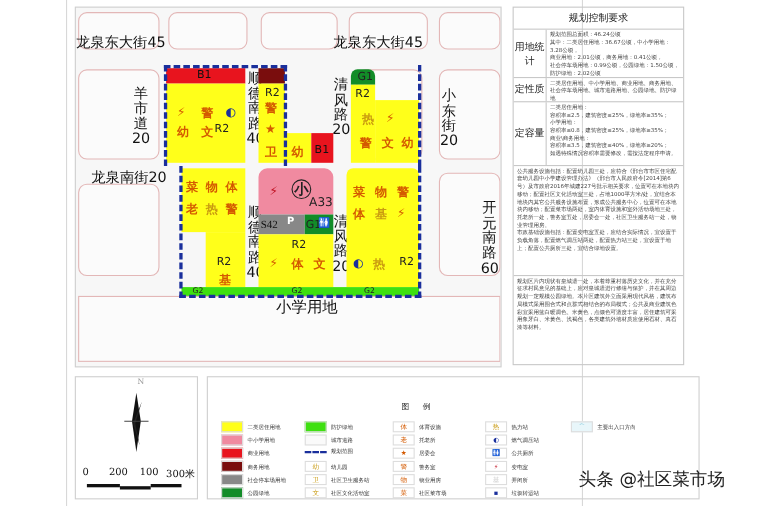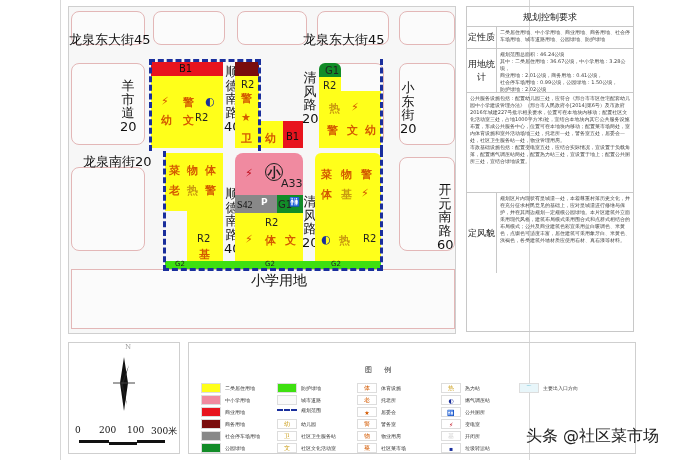--- a/index.html
+++ b/index.html
@@ -16,21 +16,21 @@
   .yellow { background: #ffff1a; }
   .pink { background: #f08aa0; }
   .red { background: #e8141e; }
   .darkred { background: #7a0d0d; }
   .grey { background: #888; }
   .green { background: #128c28; }
   .lgreen { background: #3ee010; }
   .code { position: absolute; font-size: 10px; color: #222; }
   .sym { position: absolute; font-size: 11px; color: #d45a00; font-weight: bold; }
   .boundary { position: absolute; border: 3px dashed #1a2f9c; pointer-events: none; }
-  .table { position: absolute; left: 466px; top: 6px; width: 168px; height: 326px; border: 1px solid #c8c8c8; }
+  .table { position: absolute; left: 466px; top: 6px; width: 156px; height: 326px; border: 1px solid #c8c8c8; }
   .t-title { height: 20px; text-align: center; font-size: 9px; line-height: 20px; border-bottom: 1px solid #c8c8c8; }
   .t-row { display: flex; border-bottom: 1px solid #c8c8c8; }
   .t-row:last-child { border-bottom: none; }
   .t-head { width: 30px; border-right: 1px solid #c8c8c8; font-size: 9px; display: flex; align-items: center; justify-content: center; text-align: center; }
   .t-body { flex: 1; font-size: 5px; line-height: 7px; padding: 2px 3px; color: #444; }
   .compass-box { position: absolute; left: 68px; top: 342px; width: 112px; height: 112px; border: 1px solid #cfcfcf; }
   .legend-box { position: absolute; left: 188px; top: 342px; width: 448px; height: 112px; border: 1px solid #cfcfcf; }
   .legend-title { position: absolute; left: 176px; top: 22px; font-size: 7px; letter-spacing: 5px; }
   .lg-item { position: absolute; display: flex; align-items: center; font-size: 5px; color: #333; }
   .lg-sw { width: 20px; height: 10px; margin-right: 4px; border: 1px solid #ddd; display: flex; align-items: center; justify-content: center; font-size: 6px; }
@@ -143,38 +143,47 @@
   <div class="code" style="left:196px;top:253px;font-size:7px;">G2</div>
   <div class="code" style="left:262px;top:253px;font-size:7px;">G2</div>
 
   <div class="boundary" style="left:80px;top:52px;width:112px;height:92px;border-bottom:none;"></div>
   <div class="boundary" style="left:164px;top:52px;width:150px;height:92px;border-top:none;border-bottom:none;border-left:none;"></div>
   <div class="boundary" style="left:94px;top:144px;width:220px;height:120px;border-top:none;"></div>
 </div>
 
 <div class="table">
   <div class="t-title">规划控制要求</div>
-  <div class="t-row" style="height:22px;">
-    <div class="t-head">定性质</div>
-    <div class="t-body">二类居住用地、中小学用地、商业用地、商务用地、社会停车场用地、城市道路用地、公园绿地、防护绿地</div>
-  </div>
   <div class="t-row" style="height:44px;">
     <div class="t-head">用地统计</div>
     <div class="t-body" style="white-space:pre-line;">规划范围总面积：46.24公顷
 其中：二类居住用地：36.67公顷，中小学用地：3.28公顷，
 商业用地：2.01公顷，商务用地：0.41公顷，
 社会停车场用地：0.99公顷，公园绿地：1.50公顷，
 防护绿地：2.02公顷</div>
   </div>
+  <div class="t-row" style="height:22px;">
+    <div class="t-head">定性质</div>
+    <div class="t-body">二类居住用地、中小学用地、商业用地、商务用地、社会停车场用地、城市道路用地、公园绿地、防护绿地</div>
+  </div>
+  <div class="t-row" style="height:58px;">
+    <div class="t-head">定容量</div>
+    <div class="t-body" style="white-space:pre-line;">二类居住用地：
+容积率≤2.5，建筑密度≤25%，绿地率≥35%；
+小学用地：
+容积率≤0.8，建筑密度≤25%，绿地率≥35%；
+商业\商务用地：
+容积率≤3.5，建筑密度≤40%，绿地率≥20%；
+如遇特殊情况容积率需要修改，需按法定程序申请。</div>
+  </div>
   <div class="t-row" style="height:100px;">
     <div class="t-body" style="white-space:pre-line;overflow:hidden;">公共服务设施包括：配置幼儿园三处，应符合《邢台市市区住宅配套幼儿园中小学建设管理办法》（邢台市人民政府令[2014]第6号）及市政府2016年城建227号批示相关要求，位置可在本地块内移动；配置社区文化活动室三处，占地1000平方米/处，宜结合本地块内其它公共服务设施布置，形成公共服务中心，位置可在本地块内移动；配置菜市场两处，室内体育设施和室外活动场地三处，托老所一处，警务室五处，居委会一处，社区卫生服务站一处，物业管理用房。
 市政基础设施包括：配置变电室五处，应结合实际情况，宜设置于负载角落，配置燃气调压站两处，配置热力站三处，宜设置于地上；配置公共厕所三处，宜结合绿地设置。</div>
   </div>
   <div class="t-row" style="height:80px;">
-    <div class="t-head">定风貌</div>
     <div class="t-body">规划区片内现状有皇城遗一处，本着尊重村落历史文化，并在充分征求村民意见的基础上，应对皇城遗进行修缮与保护，并在其周边规划一定规模公园绿地。本片区建筑外立面采用现代风格，建筑布局模式采用围合式和点群式相结合的布局模式；公共及商业建筑色彩宜采用蓝白暖调色、米黄色，点缀色可适度丰富，居住建筑可采用象牙白、米黄色、浅褐色，各类建筑外墙材质应使用石材、真石漆等材料。</div>
   </div>
 </div>
 
 <div class="compass-box">
   <svg style="position:absolute;left:40px;top:12px;" width="30" height="58">
     <polygon points="15,2 11,28 15,56 19,28" fill="#111"></polygon>
     <polygon points="20,10 12,30 18,50 14,30" fill="#222"></polygon>
     <line x1="4" y1="28" x2="26" y2="28" stroke="#444" stroke-width="1"></line>
   </svg>

